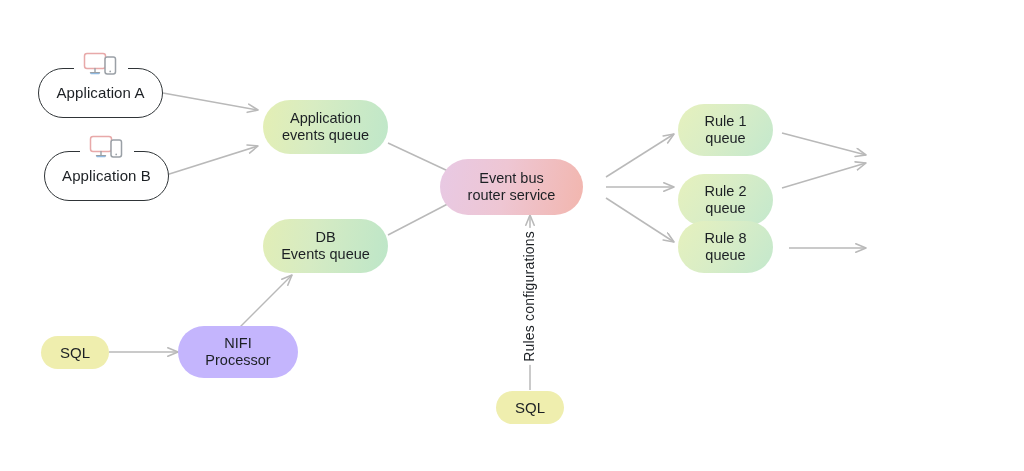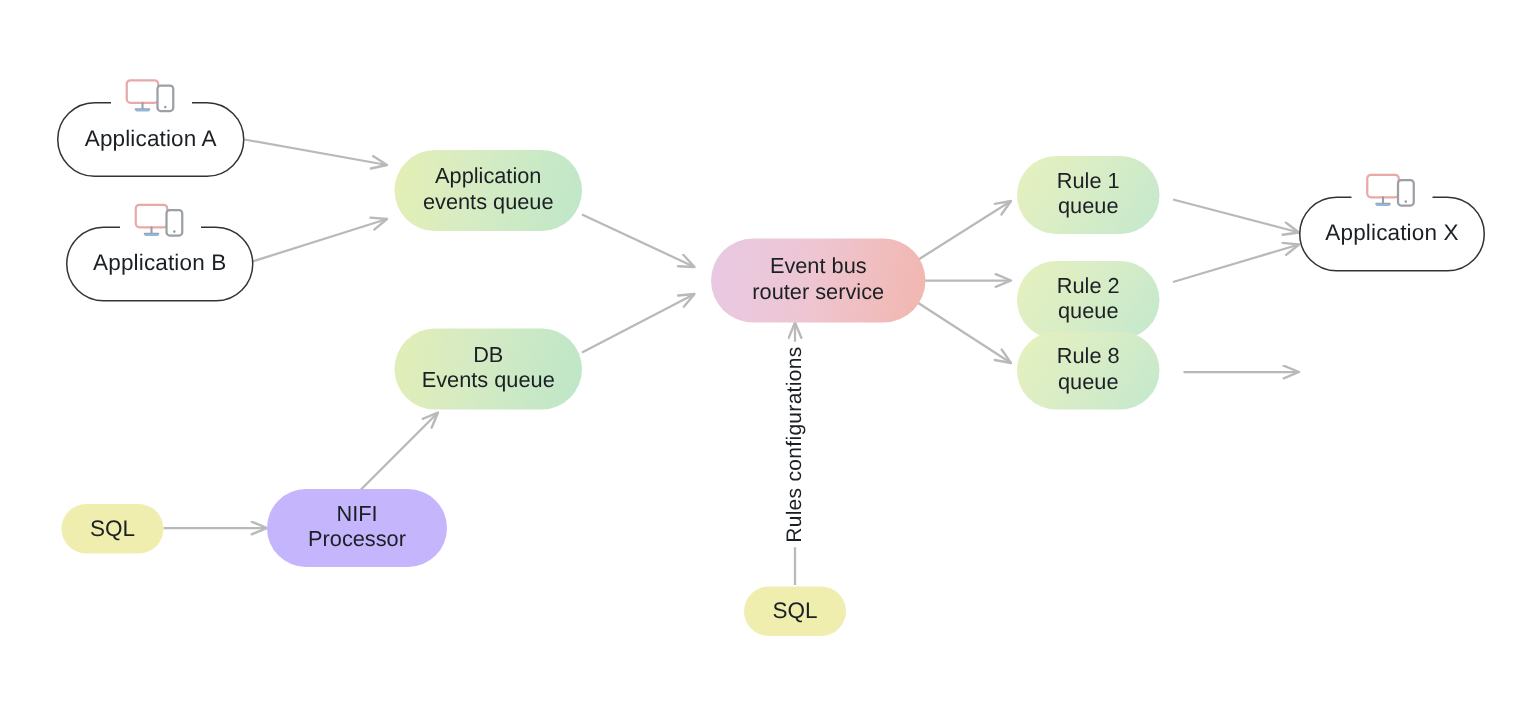--- a/index.html
+++ b/index.html
@@ -173,52 +173,40 @@
   <div class="node pill q-appevents" style="left:263px; top:100px; width:125px; height:54px;align-items:center;">
     <span>Application
 events queue</span>
   </div>
 
   <div class="node pill q-dbevents" style="left:263px; top:219px; width:125px; height:54px;">
     <span>DB
 Events queue</span>
   </div>
 
-  <div class="node pill q-bus" style="left:474px; top:159px; width:143px; height:56px;">
+  <div class="node pill q-bus" style="left:440px; top:159px; width:143px; height:56px;">
     <span>Event bus
 router service</span>
   </div>
 
   <div class="node pill q-rule" style="left:678px; top:104px; width:95px; height:52px;">
     <span>Rule 1
 queue</span>
   </div>
 
   <div class="node pill q-rule" style="left:678px; top:174px; width:95px; height:52px;">
     <span>Rule 2
 queue</span>
   </div>
 
   <div class="node pill q-rule" style="left:678px; top:221px; width:95px; height:52px;">
     <span>Rule 8
 queue</span>
   </div>
 
-  <div class="node app-node" style="left:866px; top:131px; width:124px; height:50px;">
-    <span class="app-icon">
-      <svg width="40" height="26" viewBox="0 0 40 26">
-        <rect x="3.5" y="2.5" width="21" height="15" rx="2.5" fill="none" stroke="#e8a9a9" stroke-width="1.5"></rect>
-        <path d="M14,17.5 L14,21.5 M9.5,21.8 L18.5,21.8" fill="none" stroke="#9aa0a6" stroke-width="1.4" stroke-linecap="round"></path>
-        <path d="M10,22.6 L18,22.6" stroke="#8fb9e0" stroke-width="1.4" stroke-linecap="round"></path>
-        <rect x="24" y="6" width="10.5" height="17" rx="2.2" fill="#ffffff" stroke="#9aa0a6" stroke-width="1.5"></rect>
-        <circle cx="29.2" cy="20.4" r="0.85" fill="#9aa0a6"></circle>
-      </svg>
-    </span>
-    <span>Application X</span>
-  </div>
 
 
   <div class="node pill q-sql" style="left:41px; top:336px; width:68px; height:33px;">
     <span>SQL</span>
   </div>
 
   <div class="node pill q-nifi" style="left:178px; top:326px; width:120px; height:52px;">
     <span>NIFI
 Processor</span>
   </div>

